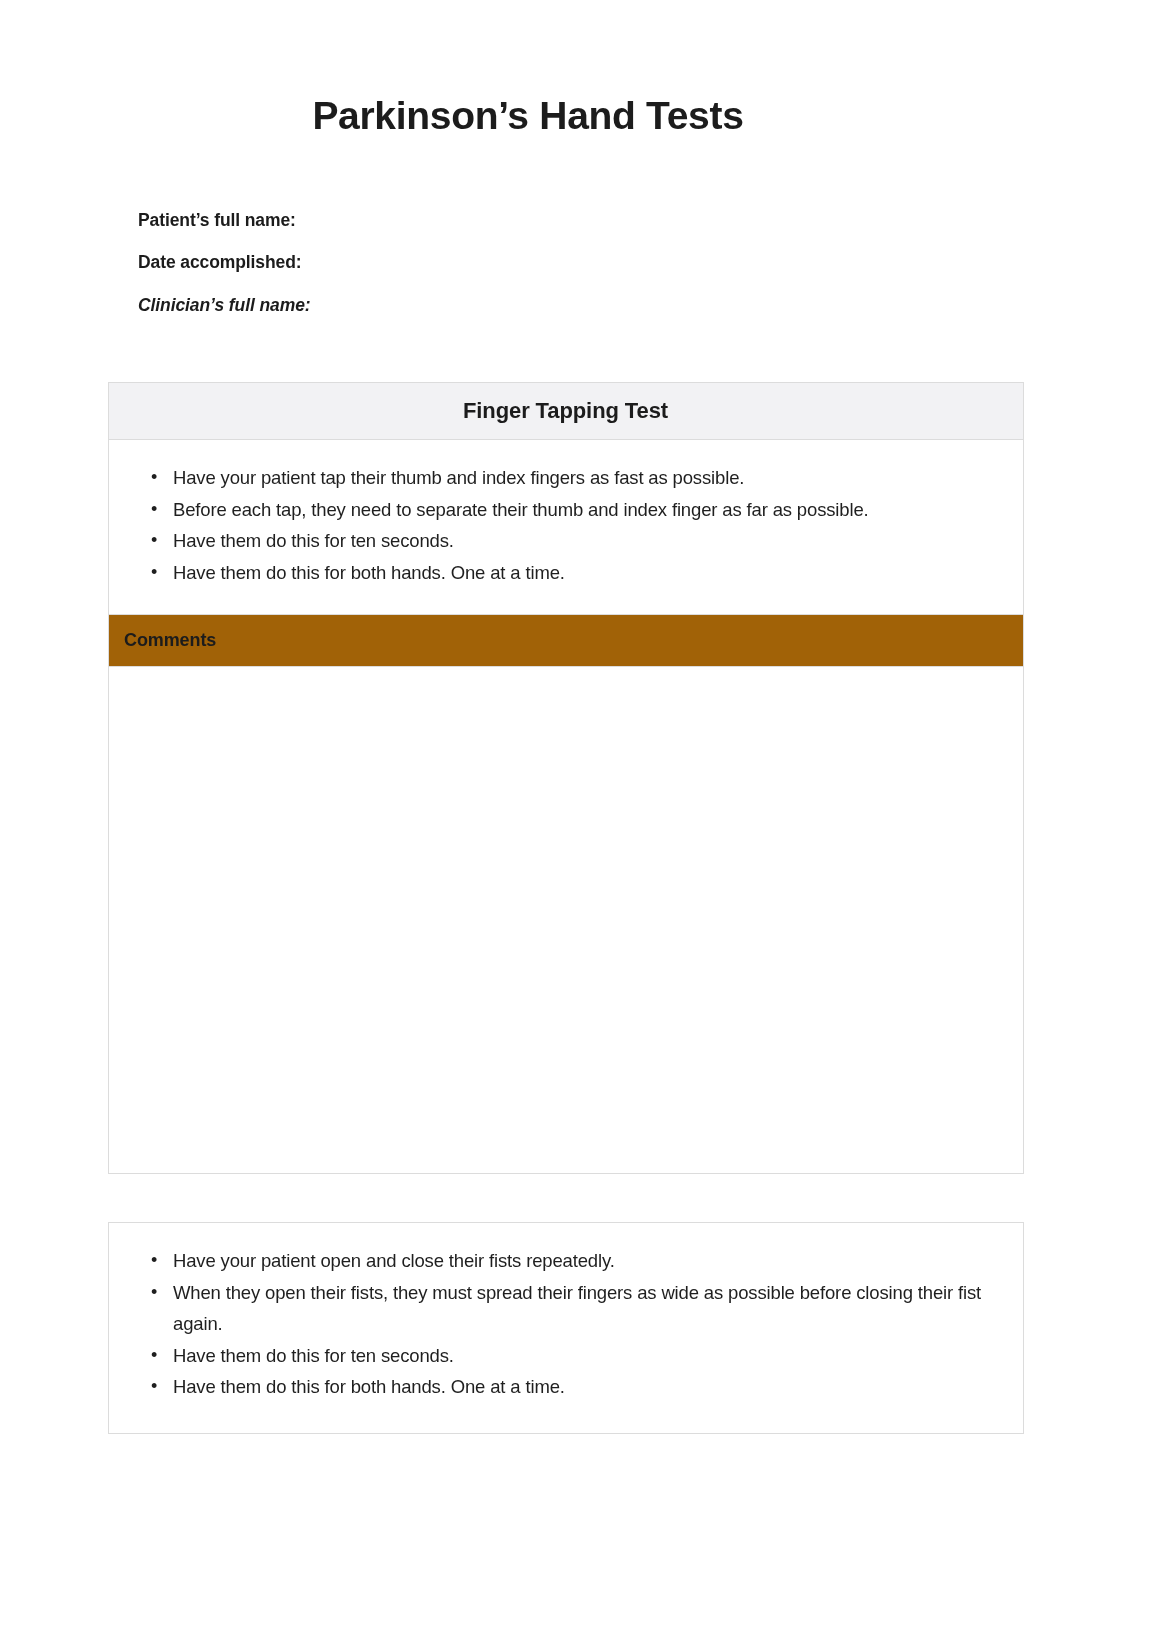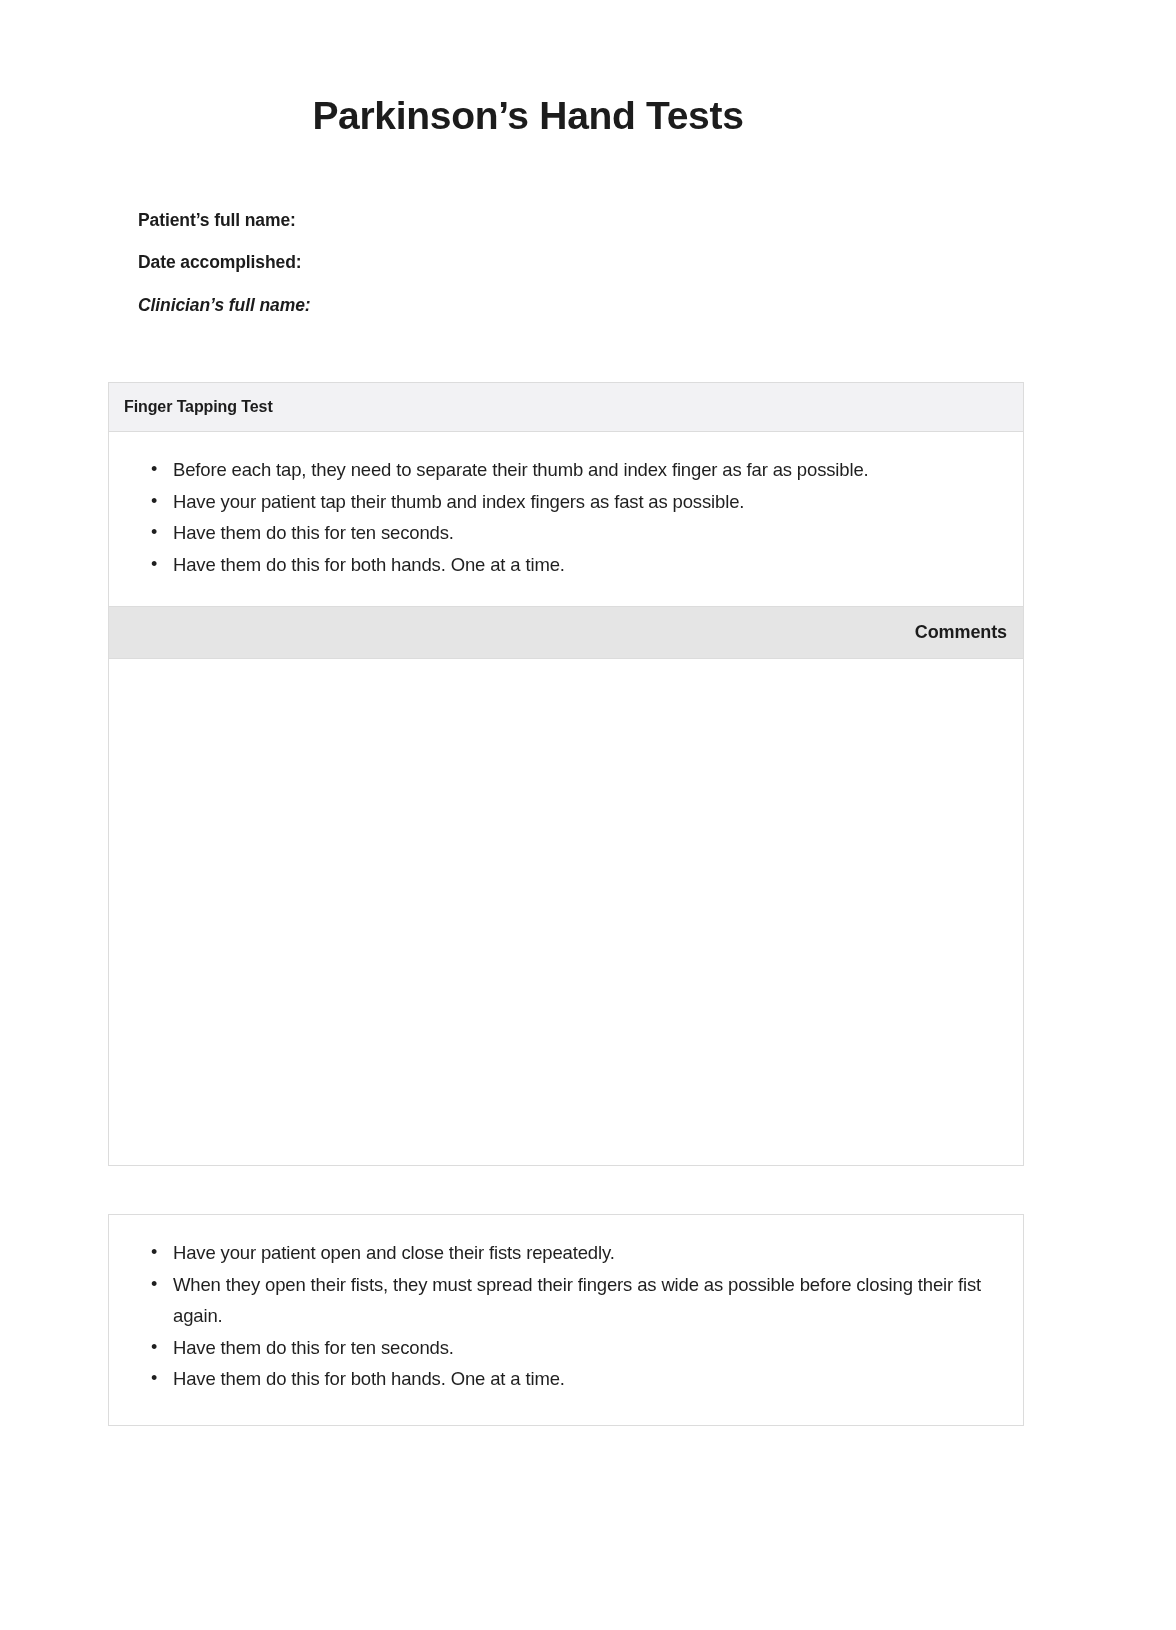--- a/index.html
+++ b/index.html
@@ -54,25 +54,26 @@
     box-sizing: border-box;
     background: #ffffff;
   }
   .section-spacer-1 { height: 68px; }
   .section-spacer-2 { height: 48px; }
 
   .section-header {
     background: #f2f2f4;
     border-bottom: 1px solid #dcdcdc;
     padding: 15px 16px 15px 15px;
-    font-size: 16px;
+    font-size: 22px;
     font-weight: bold;
     color: #1c1c1c;
     letter-spacing: -0.1px;
     box-sizing: border-box;
+    text-align: center;
   }
   .section-body {
     padding: 22px 16px 26px 16px;
     box-sizing: border-box;
   }
   ul.instructions {
     margin: 0;
     padding: 0 0 0 48px;
     list-style: none;
   }
@@ -88,30 +89,29 @@
   ul.instructions li::before {
     content: "\2022";
     position: absolute;
     left: -22px;
     top: 0;
     font-size: 18px;
     line-height: 31.5px;
     color: #1f1f1f;
   }
   .comments-header {
-    background: #e5e5e5;
+    background: #a16207;
     border-top: 1px solid #dcdcdc;
     border-bottom: 1px solid #dcdcdc;
     padding: 15px 16px 15px 15px;
     font-size: 18px;
     font-weight: bold;
     color: #1c1c1c;
     letter-spacing: -0.1px;
     box-sizing: border-box;
-    text-align: right;
   }
   .comments-area {
     height: 506px;
     background: #ffffff;
   }
   .grip-body {
     padding: 22px 16px 30px 16px;
   }
 </style>
 </head>
@@ -126,22 +126,22 @@
     <div class="meta-row">Date accomplished:</div>
     <div class="meta-row">Clinician’s full name:</div>
   </div>
 
   <div class="section-spacer-1"></div>
 
   <div class="section">
     <div class="section-header">Finger Tapping Test</div>
     <div class="section-body">
       <ul class="instructions">
+        <li>Have your patient tap their thumb and index fingers as fast as possible.</li>
         <li>Before each tap, they need to separate their thumb and index finger as far as possible.</li>
-        <li>Have your patient tap their thumb and index fingers as fast as possible.</li>
         <li>Have them do this for ten seconds.</li>
         <li>Have them do this for both hands. One at a time.</li>
       </ul>
     </div>
     <div class="comments-header">Comments</div>
     <div class="comments-area"></div>
   </div>
 
   <div class="section-spacer-2"></div>
 

